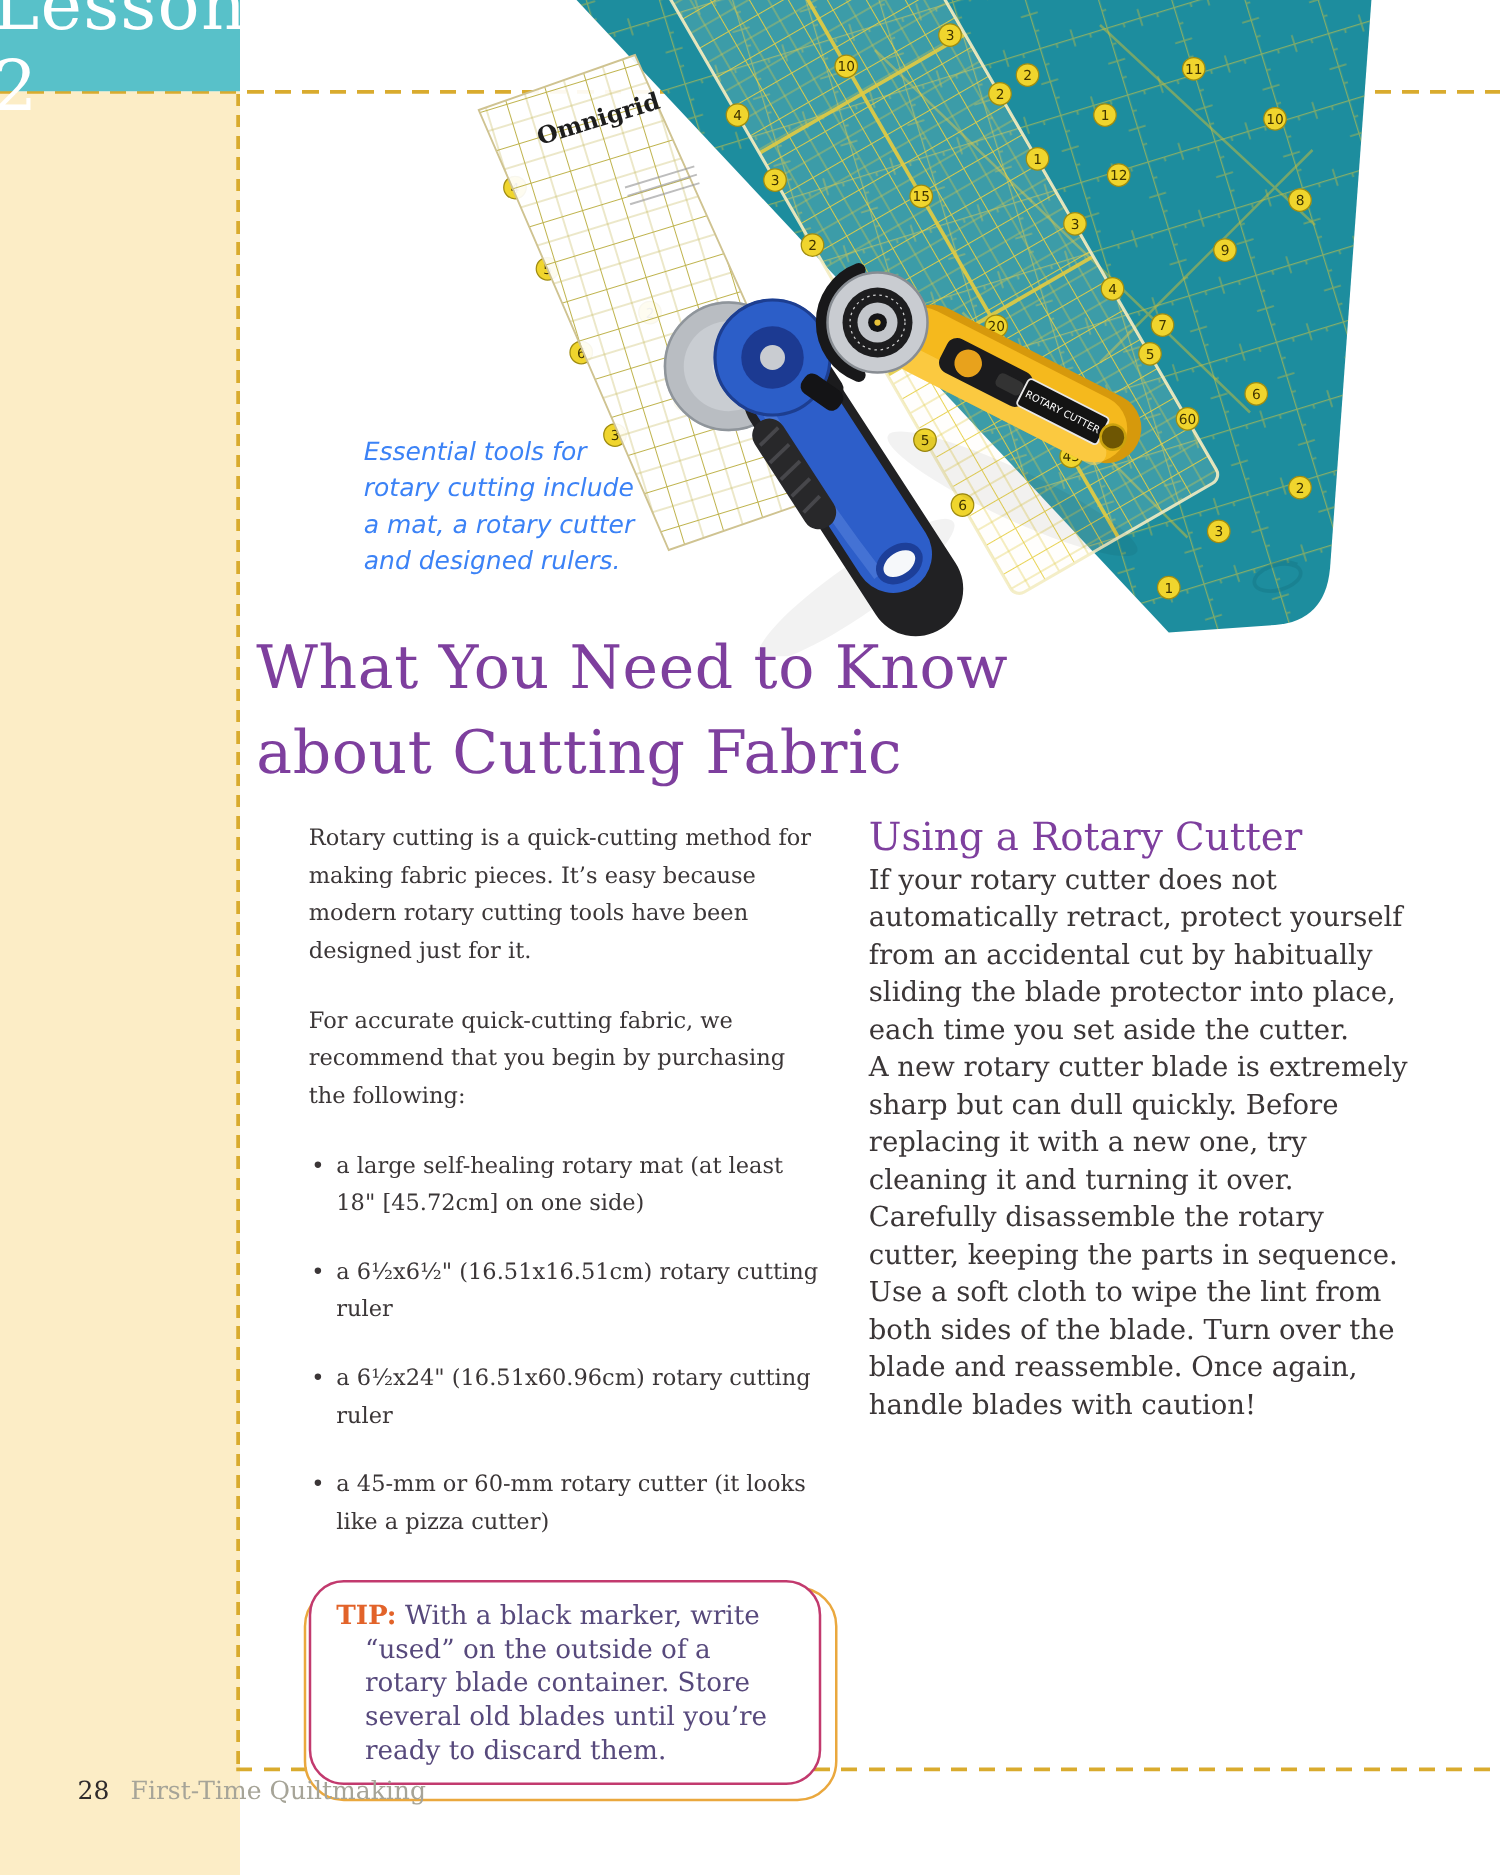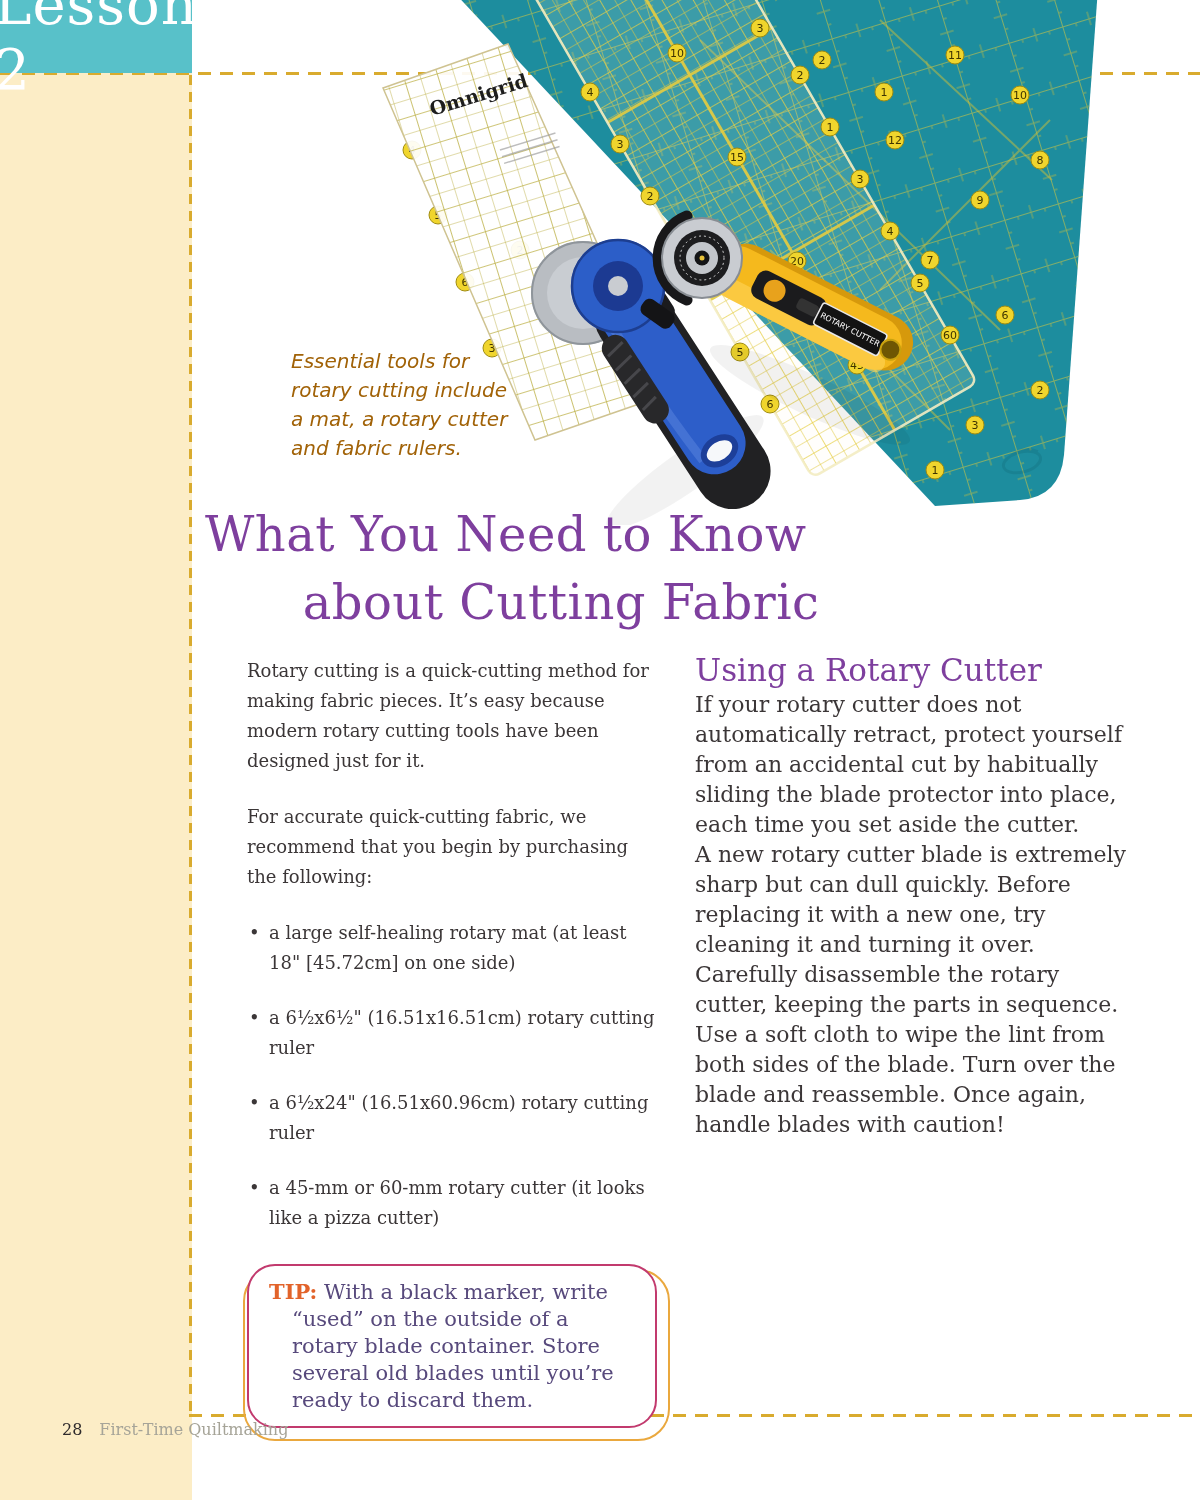--- a/index.html
+++ b/index.html
@@ -17,43 +17,43 @@
   .dash-top{position:absolute;left:0;top:72px;height:3px;width:1200px;
     background:repeating-linear-gradient(90deg,#d9ab2e 0,#d9ab2e 13px,transparent 13px,transparent 22px);}
   .dash-left{position:absolute;left:189px;top:75px;width:3px;height:1339px;
     background:repeating-linear-gradient(180deg,#d9ab2e 0,#d9ab2e 10px,transparent 10px,transparent 17px);}
   .dash-bottom{position:absolute;left:189px;top:1414px;height:3px;width:1011px;
     background:repeating-linear-gradient(90deg,#d9ab2e 0,#d9ab2e 13px,transparent 13px,transparent 22px);}
   .photo-svg{position:absolute;left:0;top:0;}
   .caption{
     position:absolute;left:291px;top:347px;width:235px;
     font-family:"DejaVu Sans", sans-serif;font-style:italic;
-    font-size:20px;line-height:29px;color:#a16207;
+    font-size:20px;line-height:29px;color:#3b82f6;
   }
   .page-title{
     position:absolute;left:205px;top:500px;width:712px;
     color:#7e3f9e;font-size:48px;line-height:68px;letter-spacing:0.5px;
   }
-  .page-title .line2{text-align:center;}
+  .page-title .line2{text-align:left;}
   .col-left{position:absolute;left:247px;top:656px;width:416px;color:#3b3637;font-size:18px;line-height:30px;}
   .col-left p{margin:0 0 26px 0;}
   .col-left ul{list-style:none;margin:0;padding:0;}
   .col-left li{position:relative;padding-left:22px;margin-bottom:25px;}
   .col-left li::before{content:"•";position:absolute;left:2px;top:0;}
   .tip-wrap{position:absolute;left:247px;top:1264px;width:410px;}
   .tip-gold{position:absolute;left:-4px;top:5px;right:-13px;bottom:-13px;border:2px solid #eaa83e;border-radius:32px;}
   .tip-pink{position:relative;border:2px solid #c23a6e;border-radius:28px;background:#ffffff;}
   .tip-text{padding:12px 18px 12px 20px;font-size:21px;line-height:27px;color:#57497c;}
   .tip-text p{margin:0;padding-left:23px;text-indent:-23px;}
   .tip-label{color:#e2632a;font-weight:bold;}
   .col-right{position:absolute;left:695px;top:652px;width:442px;color:#3b3637;}
   .col-right h2{margin:0 0 2px 0;font-weight:normal;color:#7e3f9e;font-size:31px;}
   .col-right p{margin:0;font-size:22px;line-height:30px;}
   .caution{margin:26px 0;text-align:center;color:#e2632a;font-weight:bold;font-size:21px;line-height:31px;letter-spacing:0.3px;}
-  .footer{position:absolute;left:62px;top:1420px;display:flex;gap:17px;align-items:baseline;font-size:16px;}
+  .footer{position:absolute;left:62px;top:1420px;display:flex;gap:17px;align-items:baseline;font-size:20px;}
   .footer .pnum{color:#2f2b2c;}
   .footer .btitle{color:#a6a498;}
 </style>
 </head>
 <body>
 
 <div class="cream-col"></div>
 <div class="dash-top"></div>
 <div class="dash-left"></div>
 <div class="dash-bottom"></div>
@@ -237,21 +237,21 @@
 </svg>
 
 <div class="lesson-box">
   <span>Lesson 2</span>
 </div>
 
 <div class="caption">
   <div>Essential tools for</div>
   <div>rotary cutting include</div>
   <div>a mat, a rotary cutter</div>
-  <div>and fabric rulers.</div>
+  <div>and designed rulers.</div>
 </div>
 
 <div class="page-title">
   <div class="line1">What You Need to Know</div>
   <div class="line2">about Cutting Fabric</div>
 </div>
 
 <div class="col-left">
   <p>Rotary cutting is a quick-cutting method for making fabric pieces. It’s easy because modern rotary cutting tools have been designed just for it.</p>
   <p>For accurate quick-cutting fabric, we recommend that you begin by purchasing the following:</p>

